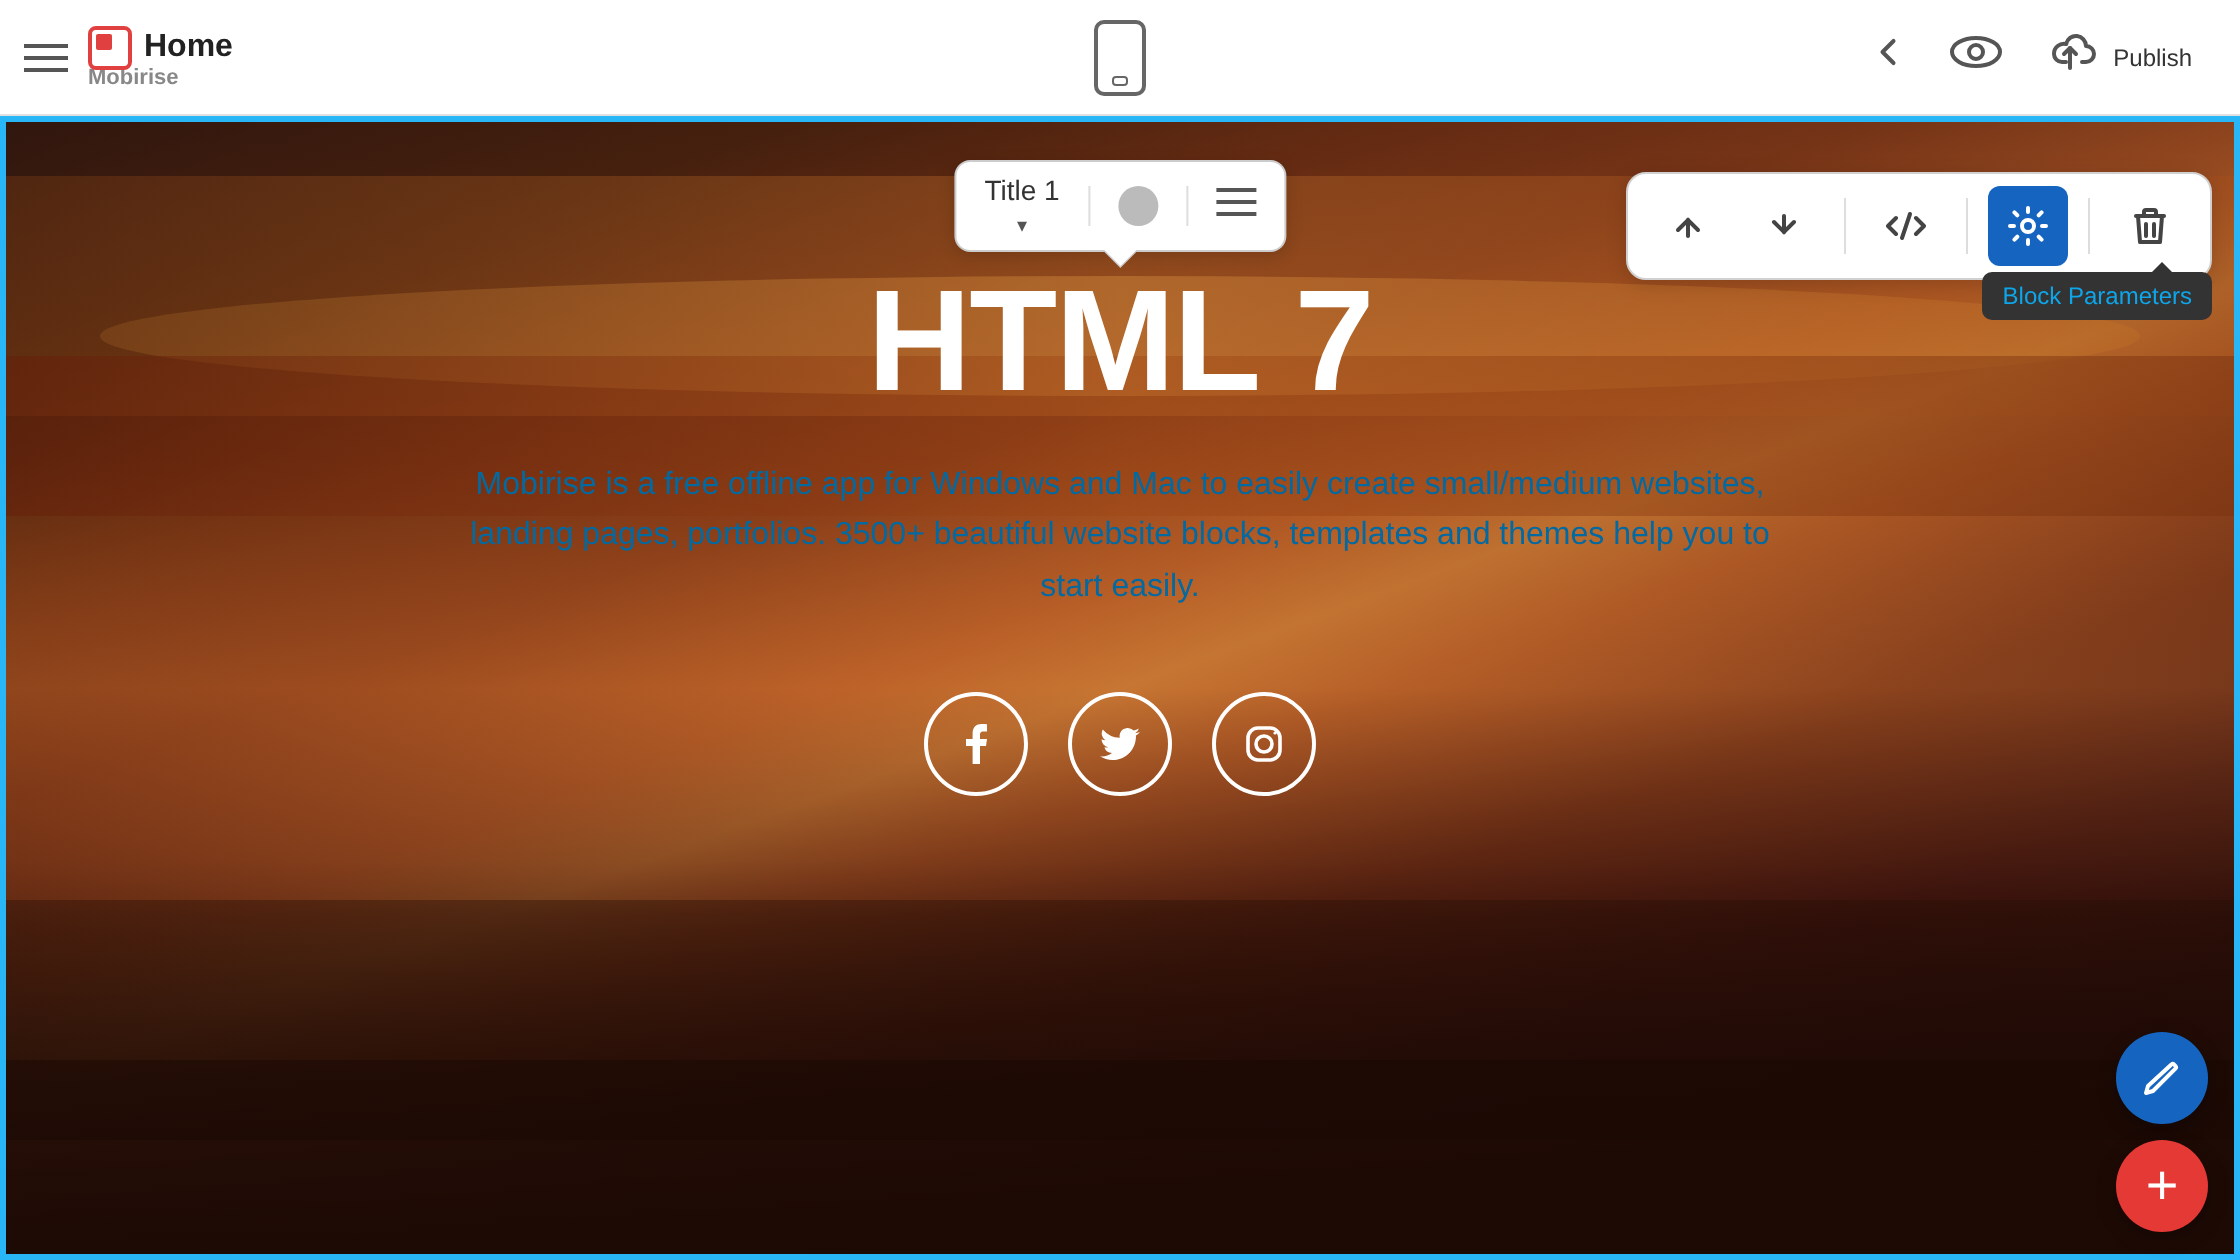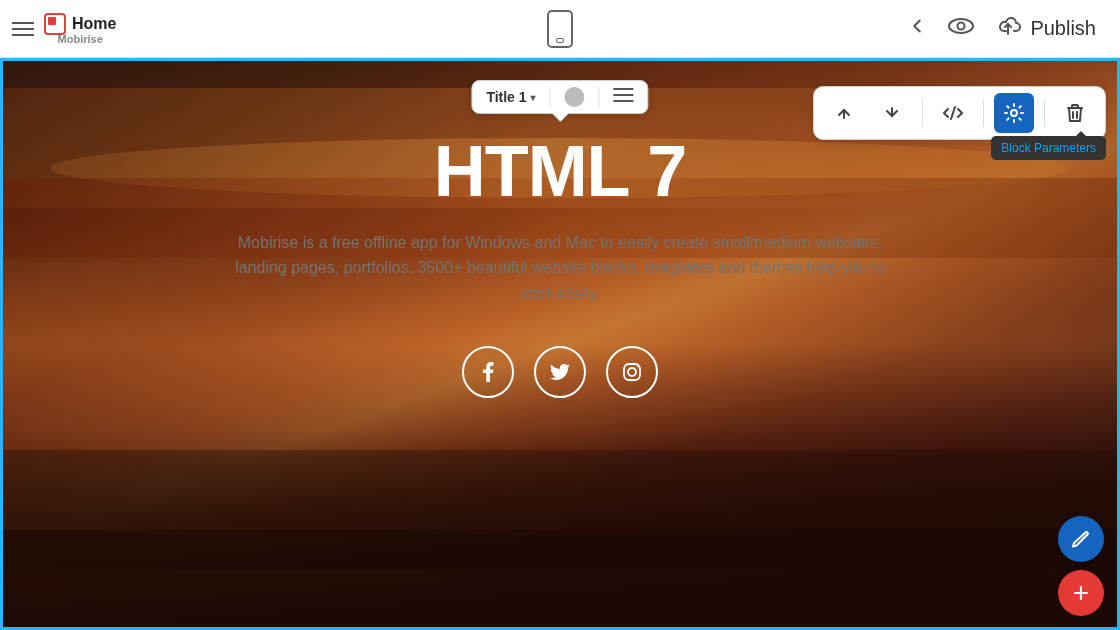--- a/index.html
+++ b/index.html
@@ -14,21 +14,20 @@
       border-bottom: 1px solid #e0e0e0;
       position: relative;
       z-index: 100;
     }
     #topbar .left {
       display: flex;
       align-items: center;
       padding-left: 12px;
       gap: 10px;
       width: 200px;
-      text-align: center;
     }
     .hamburger-icon {
       display: flex; flex-direction: column; gap: 4px; cursor: pointer;
     }
     .hamburger-icon span {
       display: block; width: 22px; height: 2px; background: #555;
     }
     .logo-box {
       display: flex; flex-direction: column;
     }
@@ -62,21 +61,21 @@
       position: absolute; bottom: 3px; left: 50%; transform: translateX(-50%);
       width: 6px; height: 3px; border-radius: 2px; border: 1.5px solid #666;
     }
 
     #topbar .right {
       display: flex; align-items: center; gap: 20px; padding-right: 24px; width: 200px; justify-content: flex-end;
     }
     .topbar-icon { cursor: pointer; color: #555; font-size: 20px; }
     .publish-btn {
       display: flex; align-items: center; gap: 8px;
-      background: none; border: none; cursor: pointer; font-size: 20px; color: #333; font-weight: 500;
+      background: none; border: none; cursor: pointer; font-size: 12px; color: #333; font-weight: 500;
     }
     .publish-btn .cloud-icon { font-size: 22px; color: #555; }
 
     
     #canvas {
       position: relative;
       width: 1120px;
       height: 572px;
       overflow: hidden;
     }
@@ -132,21 +131,21 @@
     }
     .hero-title {
       font-size: 72px;
       font-weight: 900;
       color: #fff;
       text-align: center;
       line-height: 1.05;
       letter-spacing: -1px;
     }
     .hero-desc {
-      color: #737373;
+      color: #0369a1;
       font-size: 16px;
       text-align: center;
       max-width: 680px;
       margin-top: 20px;
       line-height: 1.6;
     }
     .social-icons {
       display: flex;
       gap: 20px;
       margin-top: 40px;
@@ -235,22 +234,22 @@
     }
     .title-popup::before {
       content: '';
       position: absolute;
       bottom: -9px; left: 50%; transform: translateX(-50%);
       border-left: 9px solid transparent;
       border-right: 9px solid transparent;
       border-top: 9px solid #ccc;
     }
     .title-name {
-      font-size: 14px; color: #333; font-weight: 700;
-      display: flex; align-items: center; gap: 4px;
+      font-size: 14px; color: #333; font-weight: 400;
+      display: flex; align-items: center; gap: 4px; flex-direction: column;
     }
     .title-name .caret { font-size: 10px; color: #555; }
     .popup-divider { width: 1px; height: 20px; background: #ddd; }
     .popup-circle {
       width: 20px; height: 20px; border-radius: 50%; background: #bbb; cursor: pointer;
     }
     .popup-lines-icon {
       cursor: pointer; color: #555; font-size: 16px;
     }
 

